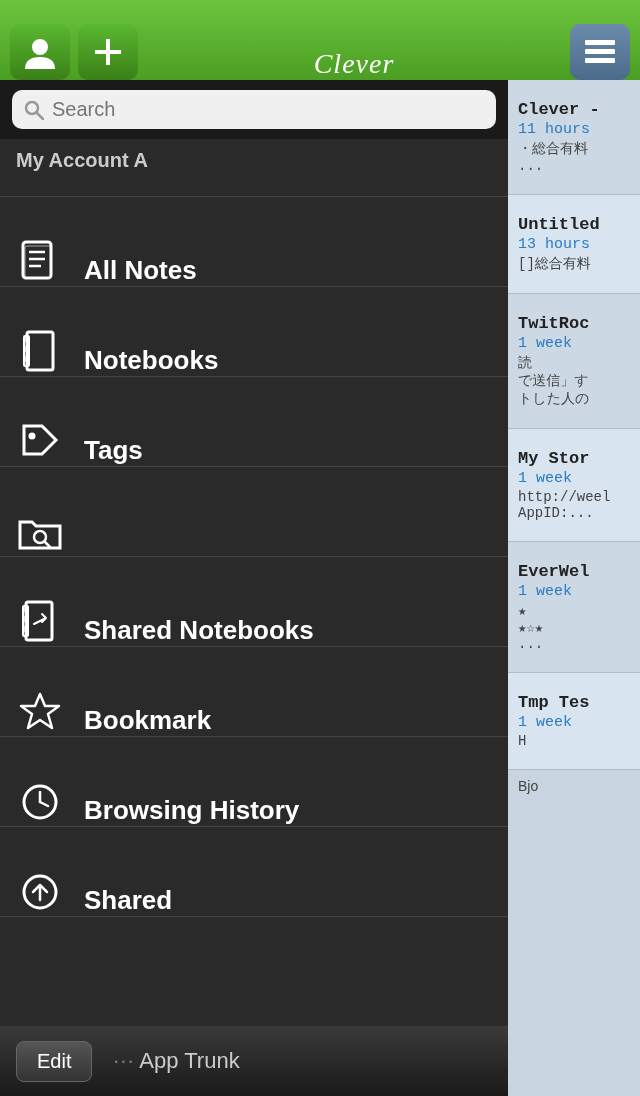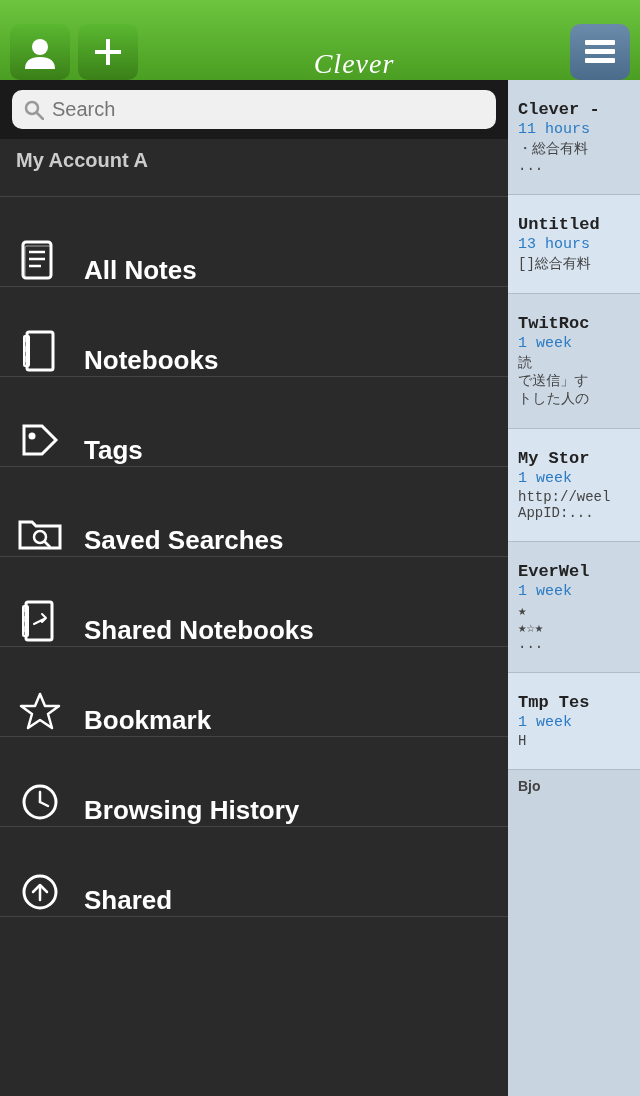--- a/index.html
+++ b/index.html
@@ -275,21 +275,20 @@
       </div>
 
       <div class="nav-item">
         <div class="nav-icon">
           <svg width="44" height="40" viewBox="0 0 44 40">
             <path d="M2 10 L2 36 L42 36 L42 14 L18 14 L14 10 Z" fill="none" stroke="white" stroke-width="3"></path>
             <circle cx="22" cy="25" r="6" fill="none" stroke="white" stroke-width="2.5"></circle>
             <line x1="27" y1="30" x2="32" y2="35" stroke="white" stroke-width="2.5" stroke-linecap="round"></line>
           </svg>
         </div>
-        <span class="nav-label">Saved Searches</span>
       </div>
 
       <div class="nav-item">
         <div class="nav-icon">
           <svg width="40" height="44" viewBox="0 0 40 44">
             <rect x="6" y="2" width="26" height="38" rx="2" fill="none" stroke="white" stroke-width="3"></rect>
             <rect x="3" y="6" width="5" height="30" rx="1" fill="none" stroke="white" stroke-width="2"></rect>
             <rect x="3" y="6" width="5" height="6" rx="1" fill="white" opacity="0.7"></rect>
             <rect x="3" y="16" width="5" height="6" rx="1" fill="white" opacity="0.7"></rect>
             <rect x="3" y="26" width="5" height="6" rx="1" fill="white" opacity="0.7"></rect>
@@ -326,20 +325,26 @@
             <circle cx="20" cy="20" r="16" fill="none" stroke="white" stroke-width="3"></circle>
             <line x1="20" y1="28" x2="20" y2="14" stroke="white" stroke-width="2.5" stroke-linecap="round"></line>
             <polyline points="13,20 20,13 27,20" fill="none" stroke="white" stroke-width="2.5" stroke-linejoin="round" stroke-linecap="round"></polyline>
           </svg>
         </div>
         <span class="nav-label">Shared</span>
       </div>
 
     </div>
 
+    <div class="bottom-bar">
+      <button class="edit-btn">Edit</button>
+      <span class="app-trunk-label">
+        <span style="opacity:0.5">···</span> <span>App Trunk</span>
+      </span>
+    </div>
   </div>
 
   <div class="right-panel">
 
     <div class="note-item">
       <div class="note-title">Clever -</div>
       <div class="note-time">11 hours</div>
       <div class="note-preview">・総合有料</div>
       <div class="note-preview">...</div>
     </div>
@@ -372,18 +377,18 @@
       <div class="note-preview">★☆★</div>
       <div class="note-preview">...</div>
     </div>
 
     <div class="note-item">
       <div class="note-title">Tmp Tes</div>
       <div class="note-time">1 week</div>
       <div class="note-preview">H</div>
     </div>
 
-    <div style="padding:8px 10px; color:#444; font-size:14px;font-weight:bold;">
+    <div style="padding:8px 10px; color:#444; font-size:14px;">
       <span>Bjo</span>
     </div>
 
   </div>
 </div>
 
 </body></html>

